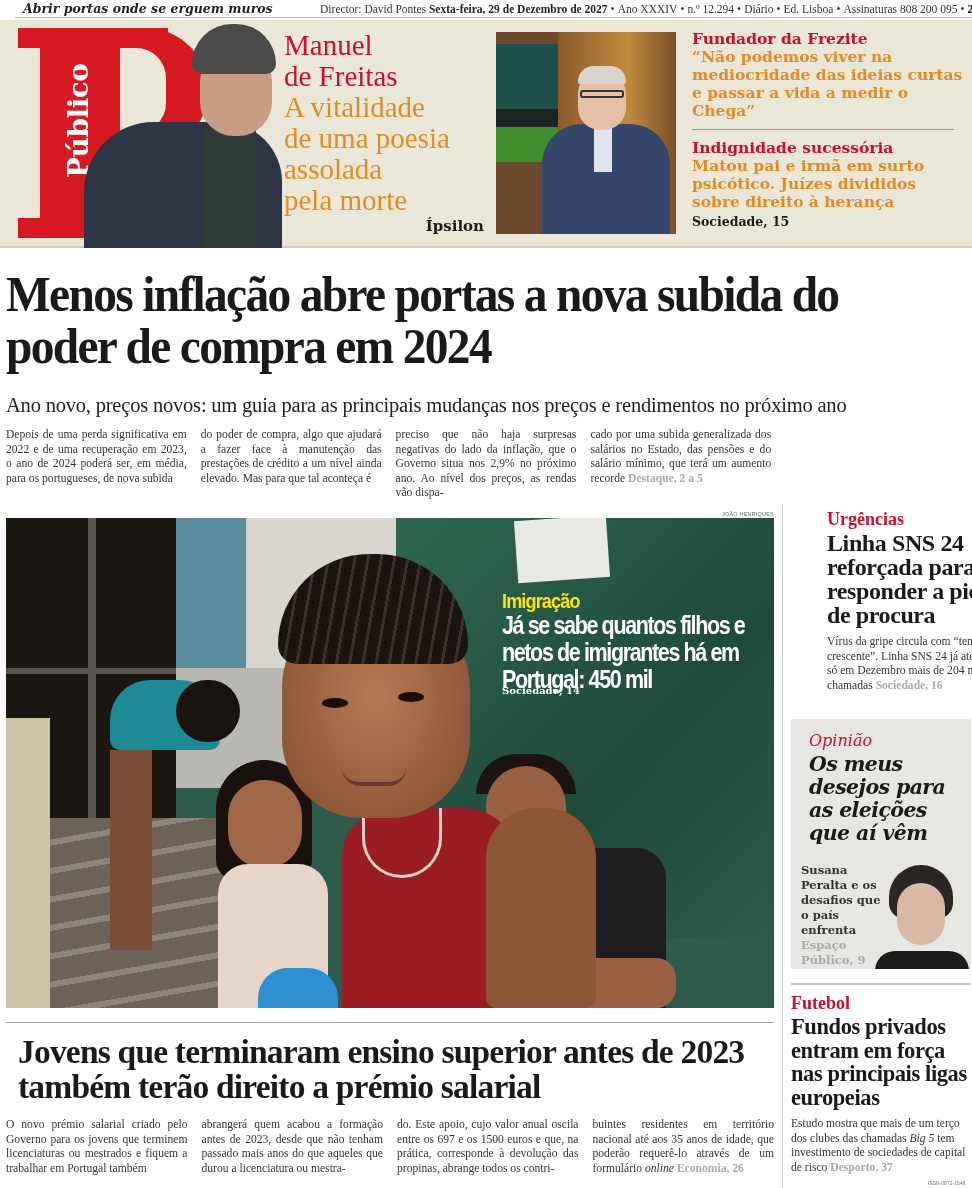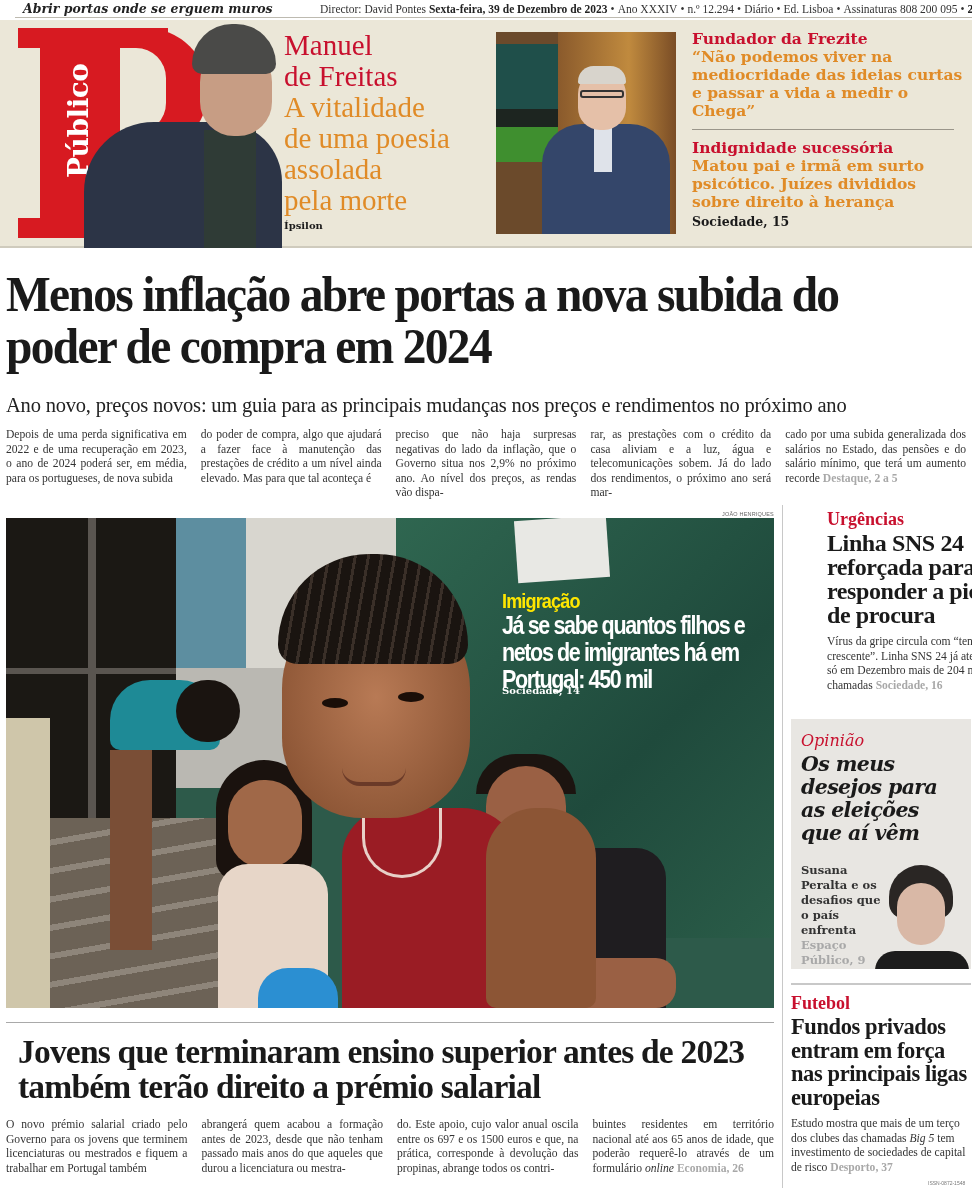--- a/index.html
+++ b/index.html
@@ -24,21 +24,21 @@
 
   .photo-manuel { position: absolute; left: 84px; top: 2px; width: 198px; height: 226px; }
   .photo-manuel .hair { position: absolute; left: 108px; top: 2px; width: 84px; height: 50px; background: #4a4a48; border-radius: 40px 40px 10px 10px; }
   .photo-manuel .face { position: absolute; left: 116px; top: 24px; width: 72px; height: 90px; background: #c79d84; border-radius: 36px 36px 34px 34px; }
   .photo-manuel .coat { position: absolute; left: 0; top: 100px; width: 198px; height: 126px; background: #2c3446; border-radius: 70px 60px 0 0; }
   .photo-manuel .sweater { position: absolute; left: 120px; top: 108px; width: 52px; height: 118px; background: #2f3b36; }
 
   .manuel-text { position: absolute; left: 284px; top: 10px; width: 200px; font-family: "Liberation Serif", serif; font-size: 29px; line-height: 31px; }
   .manuel-name { color: #c8102e; }
   .manuel-title { color: #e08b27; }
-  .manuel-section { font-family: "DejaVu Serif", serif; font-weight: bold; font-size: 10px; color: #1a1a1a; line-height: 16px; margin-top: 2px; }
+  .manuel-section { font-family: "DejaVu Serif", serif; font-weight: bold; font-size: 15px; color: #1a1a1a; line-height: 16px; margin-top: 2px; text-align: right; }
 
   .photo-frezite { position: absolute; left: 496px; top: 12px; width: 180px; height: 202px; background: #6b4a2b; overflow: hidden; }
   .photo-frezite .painting { position: absolute; left: 0; top: 12px; width: 62px; height: 118px; background: linear-gradient(#1f4f4a 0 55%, #1d2520 55% 70%, #3f8f2f 70% 100%); }
   .photo-frezite .wall { position: absolute; left: 62px; top: 0; width: 118px; height: 202px; background: linear-gradient(90deg, #8a5a2c, #c08a3e 60%, #7a4d26); }
   .photo-frezite .head { position: absolute; left: 82px; top: 38px; width: 48px; height: 60px; background: #e5c0a8; border-radius: 24px 24px 22px 22px; }
   .photo-frezite .hair { position: absolute; left: 82px; top: 34px; width: 48px; height: 18px; background: #d8d4cc; border-radius: 24px 24px 4px 4px; }
   .photo-frezite .glasses { position: absolute; left: 84px; top: 58px; width: 44px; height: 8px; border: 2px solid #333; border-radius: 3px; }
   .photo-frezite .suit { position: absolute; left: 46px; top: 92px; width: 128px; height: 110px; background: #34466a; border-radius: 40px 40px 0 0; }
   .photo-frezite .shirt { position: absolute; left: 98px; top: 96px; width: 18px; height: 44px; background: #dfe3ea; }
 
@@ -92,21 +92,21 @@
   .imig-kicker { font-family: "Liberation Sans", sans-serif; font-weight: bold; font-size: 21px; color: #ffe600; letter-spacing: -1px; line-height: 22px; transform: scaleX(0.86); transform-origin: left top; }
   .imig-head { font-family: "Liberation Sans", sans-serif; font-weight: bold; font-size: 25px; line-height: 27px; color: #ffffff; letter-spacing: -1.6px; transform: scaleX(0.86); transform-origin: left top; width: 300px; }
   .imig-ref { font-family: "DejaVu Serif", serif; font-weight: bold; font-size: 10px; color: #ffffff; margin-top: -8px; }
 
   
   .sidebar { position: absolute; left: 782px; top: 505px; width: 190px; height: 683px; border-left: 1px solid #c8c8c8; }
   .sb-kicker { font-family: "Liberation Serif", serif; font-size: 18px; color: #c8102e; font-weight: bold; line-height: 20px; }
   .sb-head { font-family: "Liberation Serif", serif; font-weight: bold; font-size: 24px; line-height: 24px; color: #1a1a1a; letter-spacing: -0.4px; margin-top: 2px; }
   .sb-body { font-family: "Liberation Serif", serif; font-size: 11.6px; line-height: 14.6px; color: #333; margin-top: 8px; }
   .sb-urg { position: absolute; left: 8px; top: 4px; width: 180px; margin-left: 36px; }
-  .opinion-box { position: absolute; left: 8px; top: 214px; width: 180px; height: 250px; background: #e8e6e2; padding: 12px 10px 0 10px; }
+  .opinion-box { position: absolute; left: 8px; top: 214px; width: 180px; height: 250px; background: #e8e6e2; padding: 12px 10px 0 18px; }
   .op-kicker { font-family: "DejaVu Serif", serif; font-style: italic; font-size: 16px; color: #c8102e; line-height: 20px; }
   .op-head { font-family: "DejaVu Serif", serif; font-style: italic; font-weight: bold; font-size: 20.5px; line-height: 23px; color: #1a1a1a; letter-spacing: -0.6px; margin-top: 2px; }
   .op-author { position: absolute; left: 10px; top: 144px; width: 80px; font-family: "DejaVu Serif", serif; font-weight: bold; font-size: 11.5px; line-height: 15px; color: #333; }
   .op-author .ref-grey { color: #a8a8a8; }
   .op-photo { position: absolute; left: 84px; top: 140px; width: 94px; height: 110px; overflow: hidden; }
   .op-photo .hair { position: absolute; left: 14px; top: 6px; width: 64px; height: 54px; background: #2a2624; border-radius: 32px 32px 16px 16px; }
   .op-photo .face { position: absolute; left: 22px; top: 24px; width: 48px; height: 62px; background: #d9b8a6; border-radius: 24px; }
   .op-photo .shoulders { position: absolute; left: 0; top: 92px; width: 94px; height: 20px; background: #1c1c1c; border-radius: 40px 40px 0 0; }
   .sb-futebol { position: absolute; left: 8px; top: 488px; width: 182px; }
   .sb-futebol .sb-head { font-size: 22.5px; line-height: 23.5px; }
@@ -119,21 +119,21 @@
   .bottom-cols { position: absolute; left: 6px; top: 1118px; width: 768px; display: grid; grid-template-columns: repeat(4, 1fr); column-gap: 14px; font-family: "Liberation Serif", serif; font-size: 11.6px; line-height: 14.6px; color: #333; }
   .bottom-cols p { text-align: justify; }
 </style>
 </head>
 <body>
 
 <div class="topbar">
   <span class="tagline">Abrir portas onde se erguem muros</span>
   <span class="masthead-info">
     <span>Director: David Pontes</span>
-    <b>Sexta-feira, 39 de Dezembro de 2023</b><span class="sep">•</span><span>Ano XXXIV</span><span class="sep">•</span><span>n.º 12.294</span><span class="sep">•</span><span>Diário</span><span class="sep">•</span><span>Ed. Lisboa</span><span class="sep">•</span><span>Assinaturas 808 200 095</span><span class="sep">•</span><b>2€</b>
+    <b>Sexta-feira, 29 de Dezembro de 2027</b><span class="sep">•</span><span>Ano XXXIV</span><span class="sep">•</span><span>n.º 12.294</span><span class="sep">•</span><span>Diário</span><span class="sep">•</span><span>Ed. Lisboa</span><span class="sep">•</span><span>Assinaturas 808 200 095</span><span class="sep">•</span><b>2€</b>
   </span>
 </div>
 
 <div class="header-band">
   <div class="logo-p">
     <div class="bowl"></div>
     <div class="bowl-hole"></div>
     <div class="stem"></div>
     <div class="serif-top"></div>
     <div class="serif-bot"></div>
@@ -184,21 +184,20 @@
     </div>
   </div>
 </div>
 
 <h1 class="main-headline">Menos inflação abre portas a nova subida do poder de compra em 2024</h1>
 <div class="subhead">Ano novo, preços novos: um guia para as principais mudanças nos preços e rendimentos no próximo ano</div>
 <div class="lead-cols">
   <p>Depois de uma perda significativa em 2022 e de uma recuperação em 2023, o ano de 2024 poderá ser, em média, para os portugueses, de nova subida</p>
   <p>do poder de compra, algo que ajudará a fazer face à manutenção das prestações de crédito a um nível ainda elevado. Mas para que tal aconteça é</p>
   <p>preciso que não haja surpresas negativas do lado da inflação, que o Governo situa nos 2,9% no próximo ano. Ao nível dos preços, as rendas vão dispa-</p>
-  <p>rar, as prestações com o crédito da casa aliviam e a luz, água e telecomunicações sobem. Já do lado dos rendimentos, o próximo ano será mar-</p>
   <p><span>cado por uma subida generalizada dos salários no Estado, das pensões e do salário mínimo, que terá um aumento recorde</span> <span class="ref-grey">Destaque, 2 a 5</span></p>
 </div>
 
 <div class="credit">JOÃO HENRIQUES</div>
 <div class="feature-photo">
   <div class="fp-green"></div>
   <div class="fp-white-sign"></div>
   <div class="fp-wall-blue"></div>
   <div class="fp-wall-white"></div>
   <div class="fp-wall-white2"></div>
@@ -264,14 +263,14 @@
   </div>
 </div>
 <div class="issn">ISSN-0872-1548</div>
 
 <div class="bottom-rule"></div>
 <h2 class="bottom-headline">Jovens que terminaram ensino superior antes de 2023 também terão direito a prémio salarial</h2>
 <div class="bottom-cols">
   <p>O novo prémio salarial criado pelo Governo para os jovens que terminem licenciaturas ou mestrados e fiquem a trabalhar em Portugal também</p>
   <p>abrangerá quem acabou a formação antes de 2023, desde que não tenham passado mais anos do que aqueles que durou a licenciatura ou mestra-</p>
   <p>do. Este apoio, cujo valor anual oscila entre os 697 e os 1500 euros e que, na prática, corresponde à devolução das propinas, abrange todos os contri-</p>
-  <p><span>buintes residentes em território nacional até aos 65 anos de idade, que poderão requerê-lo através de um formulário </span><i>online</i> <span class="ref-grey">Economia, 26</span></p>
+  <p><span>buintes residentes em território nacional até aos 35 anos de idade, que poderão requerê-lo através de um formulário </span><i>online</i> <span class="ref-grey">Economia, 26</span></p>
 </div>
 
 </body></html>

